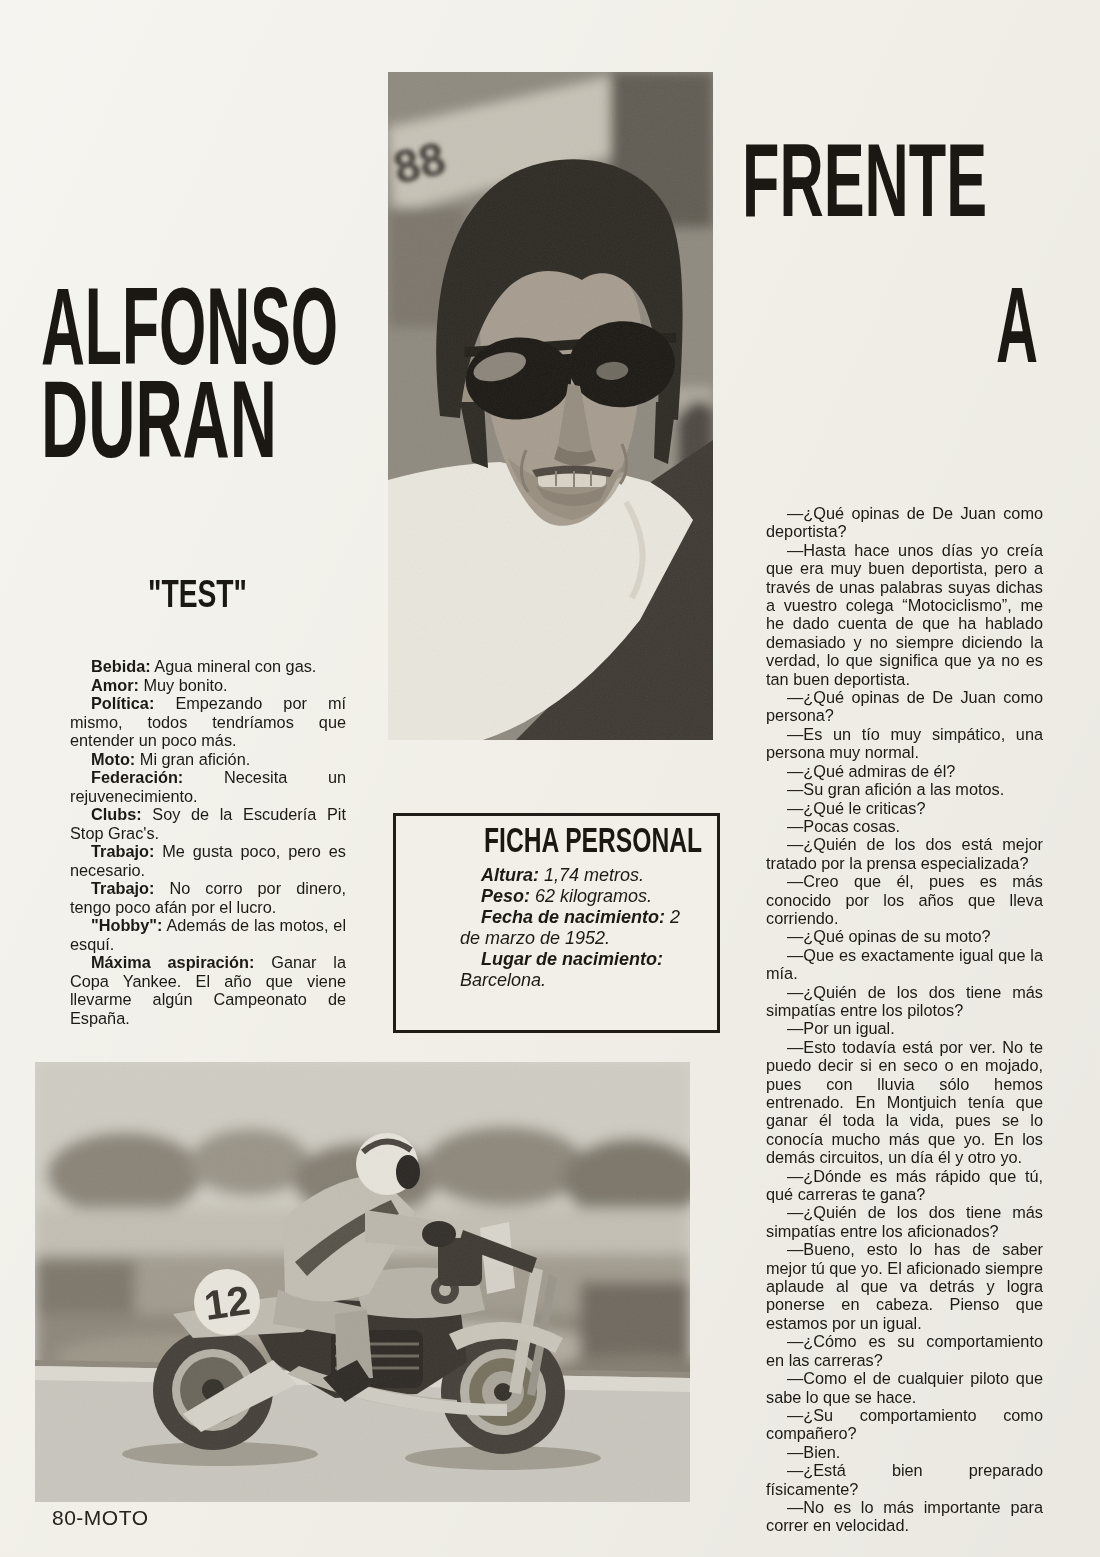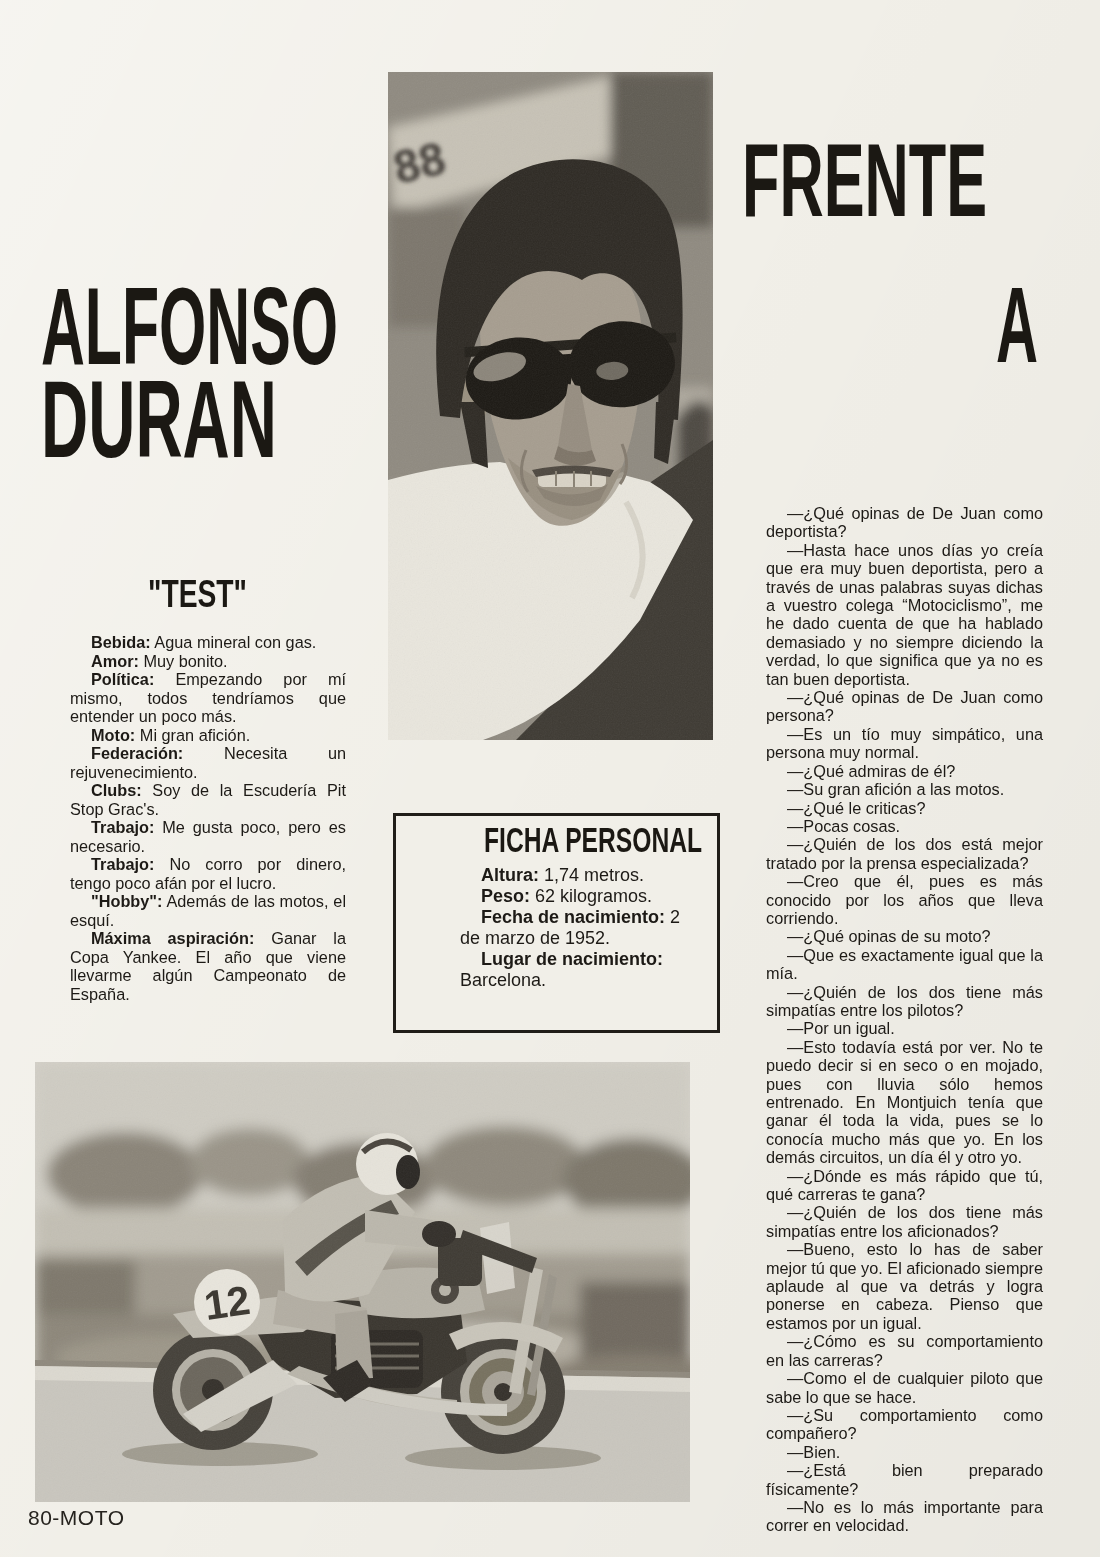--- a/index.html
+++ b/index.html
@@ -7,36 +7,36 @@
     position:relative;width:1100px;height:1557px;margin:0 auto;
     background:#f1efe8;
     background-image:linear-gradient(115deg, rgba(255,255,255,.35), rgba(0,0,0,0) 45%, rgba(0,0,0,.03) 100%);
     overflow:hidden;
     font-family:"Liberation Sans","DejaVu Sans",sans-serif;
     color:#1d1a16;
   }
   .abs{position:absolute;}
   svg text.disp{font-family:"Liberation Sans","DejaVu Sans",sans-serif;font-weight:700;fill:#1b1813;}
   
-  .test-col{left:70px;top:633px;width:276px;}
+  .test-col{left:70px;top:657px;width:276px;}
   .interview-col{left:766px;top:504px;width:277px;}
   p.item{margin:0;font-size:16.3px;line-height:18.5px;text-align:justify;text-indent:21px;}
   p.qa{margin:0;font-size:16.3px;line-height:18.4px;text-align:justify;text-indent:21px;}
   p.qa.bold{font-weight:400;}
   b{font-weight:700;}
   
   .ficha-box{left:393px;top:813px;width:327px;height:220px;border:3px solid #201d18;box-sizing:border-box;background:#f1efe8;padding-left:40px;}
-  .ficha-list{padding:2px 18px 0 24px;}
+  .ficha-list{padding:2px 18px 0 24px;font-style:italic;}
   .ficha-list p.item{font-size:18px;line-height:21px;text-align:left;}
   .ficha-head-svg{display:block;margin:9px auto 2px auto;}
   
   .photo{display:block;}
   .portrait{left:388px;top:72px;}
   .race{left:35px;top:1062px;}
-  .footer{left:28px;top:1506px;font-size:21px;letter-spacing:.5px;color:#26231e;}
+  .footer{left:52px;top:1506px;font-size:21px;letter-spacing:.5px;color:#26231e;}
 </style>
 </head>
 <body>
 
 <div class="page">
 
   <svg class="abs" style="left:40px;top:284px;" width="310" height="88">
     <text class="disp" x="1" y="80" font-size="110" textLength="297" lengthAdjust="spacingAndGlyphs">ALFONSO</text>
   </svg>
   <svg class="abs" style="left:40px;top:377px;" width="250" height="88">

